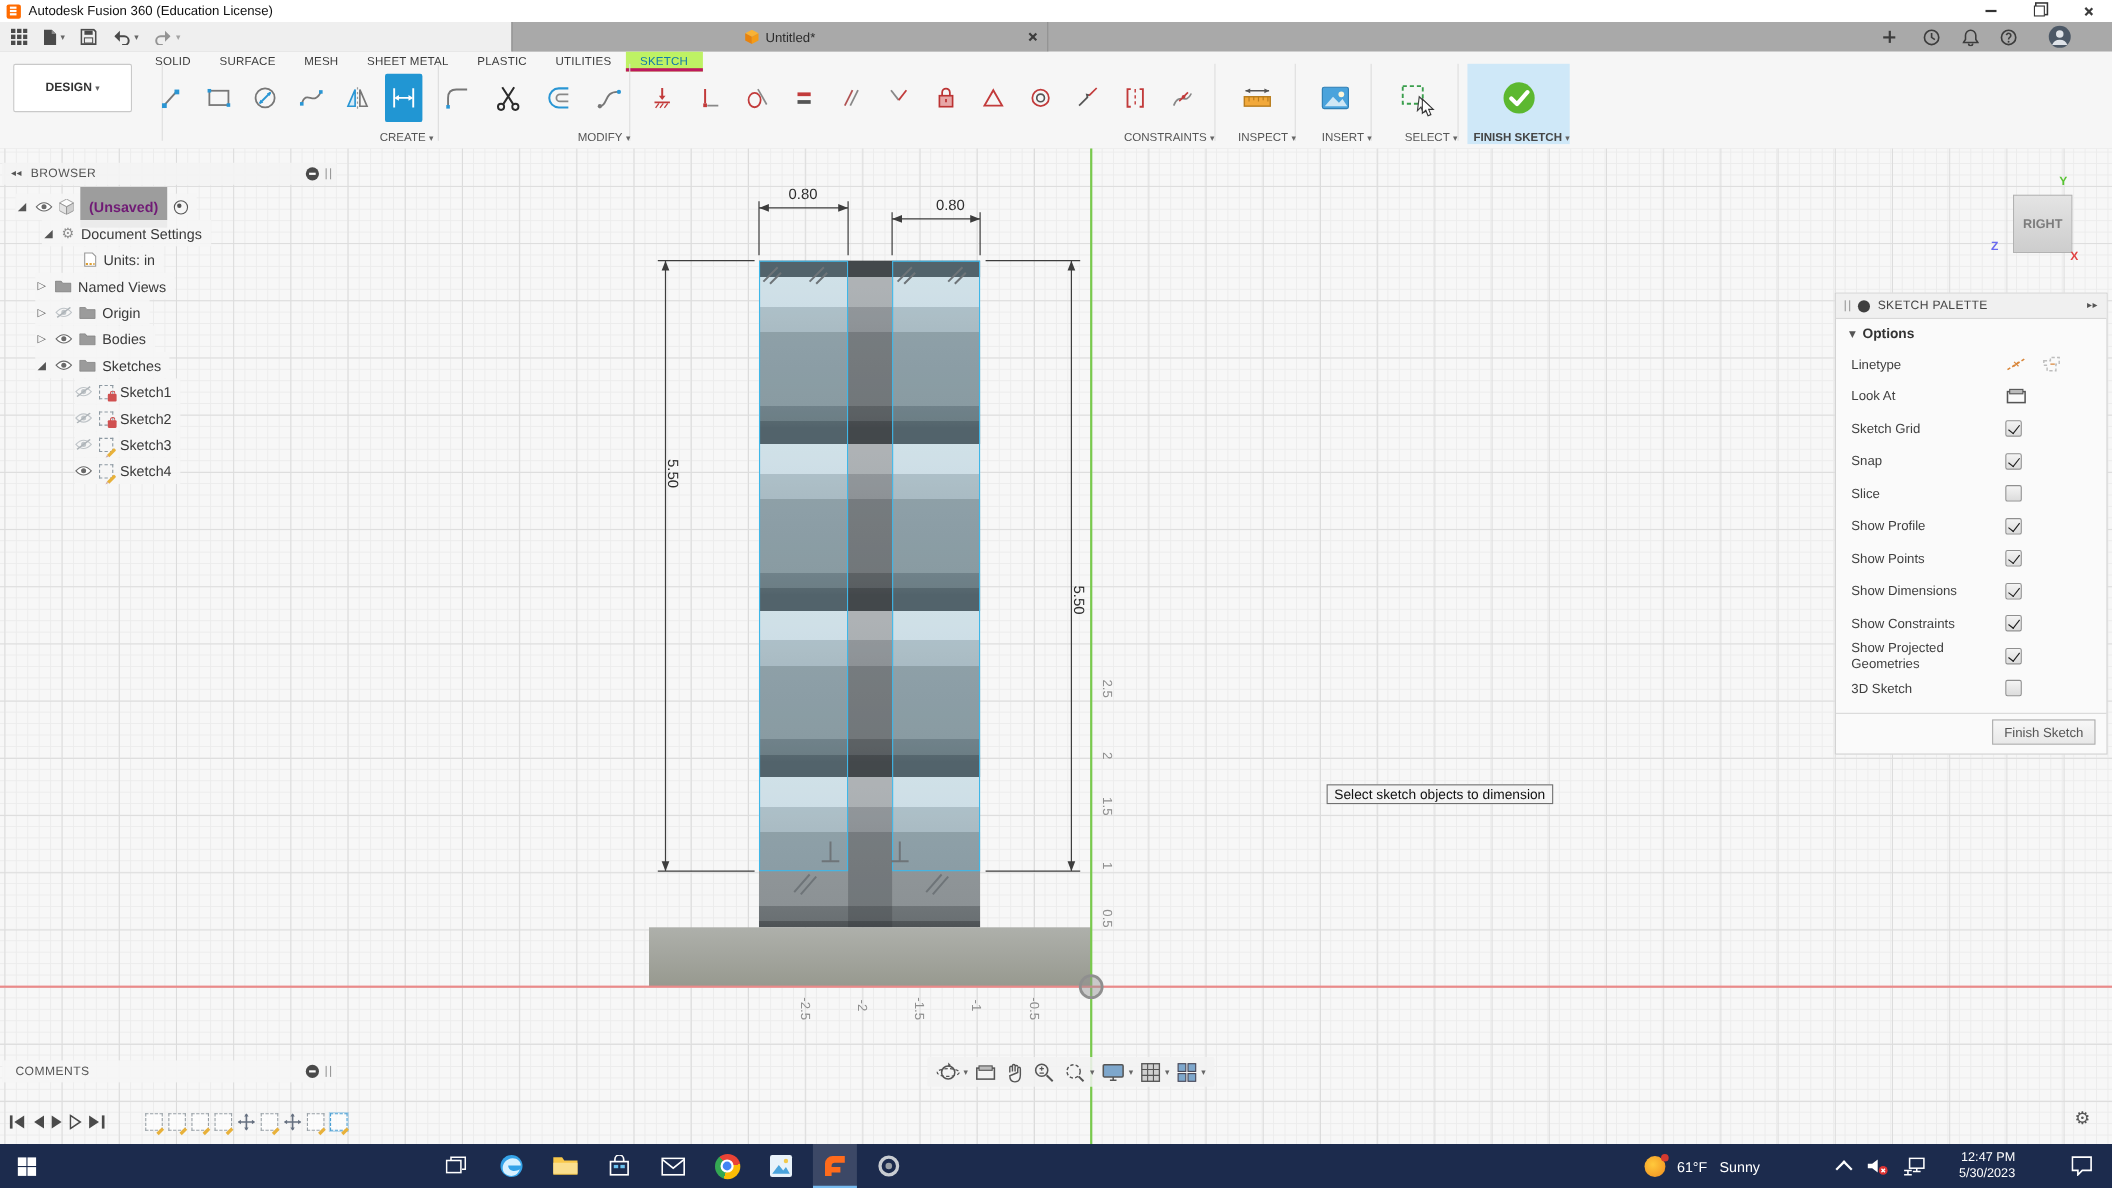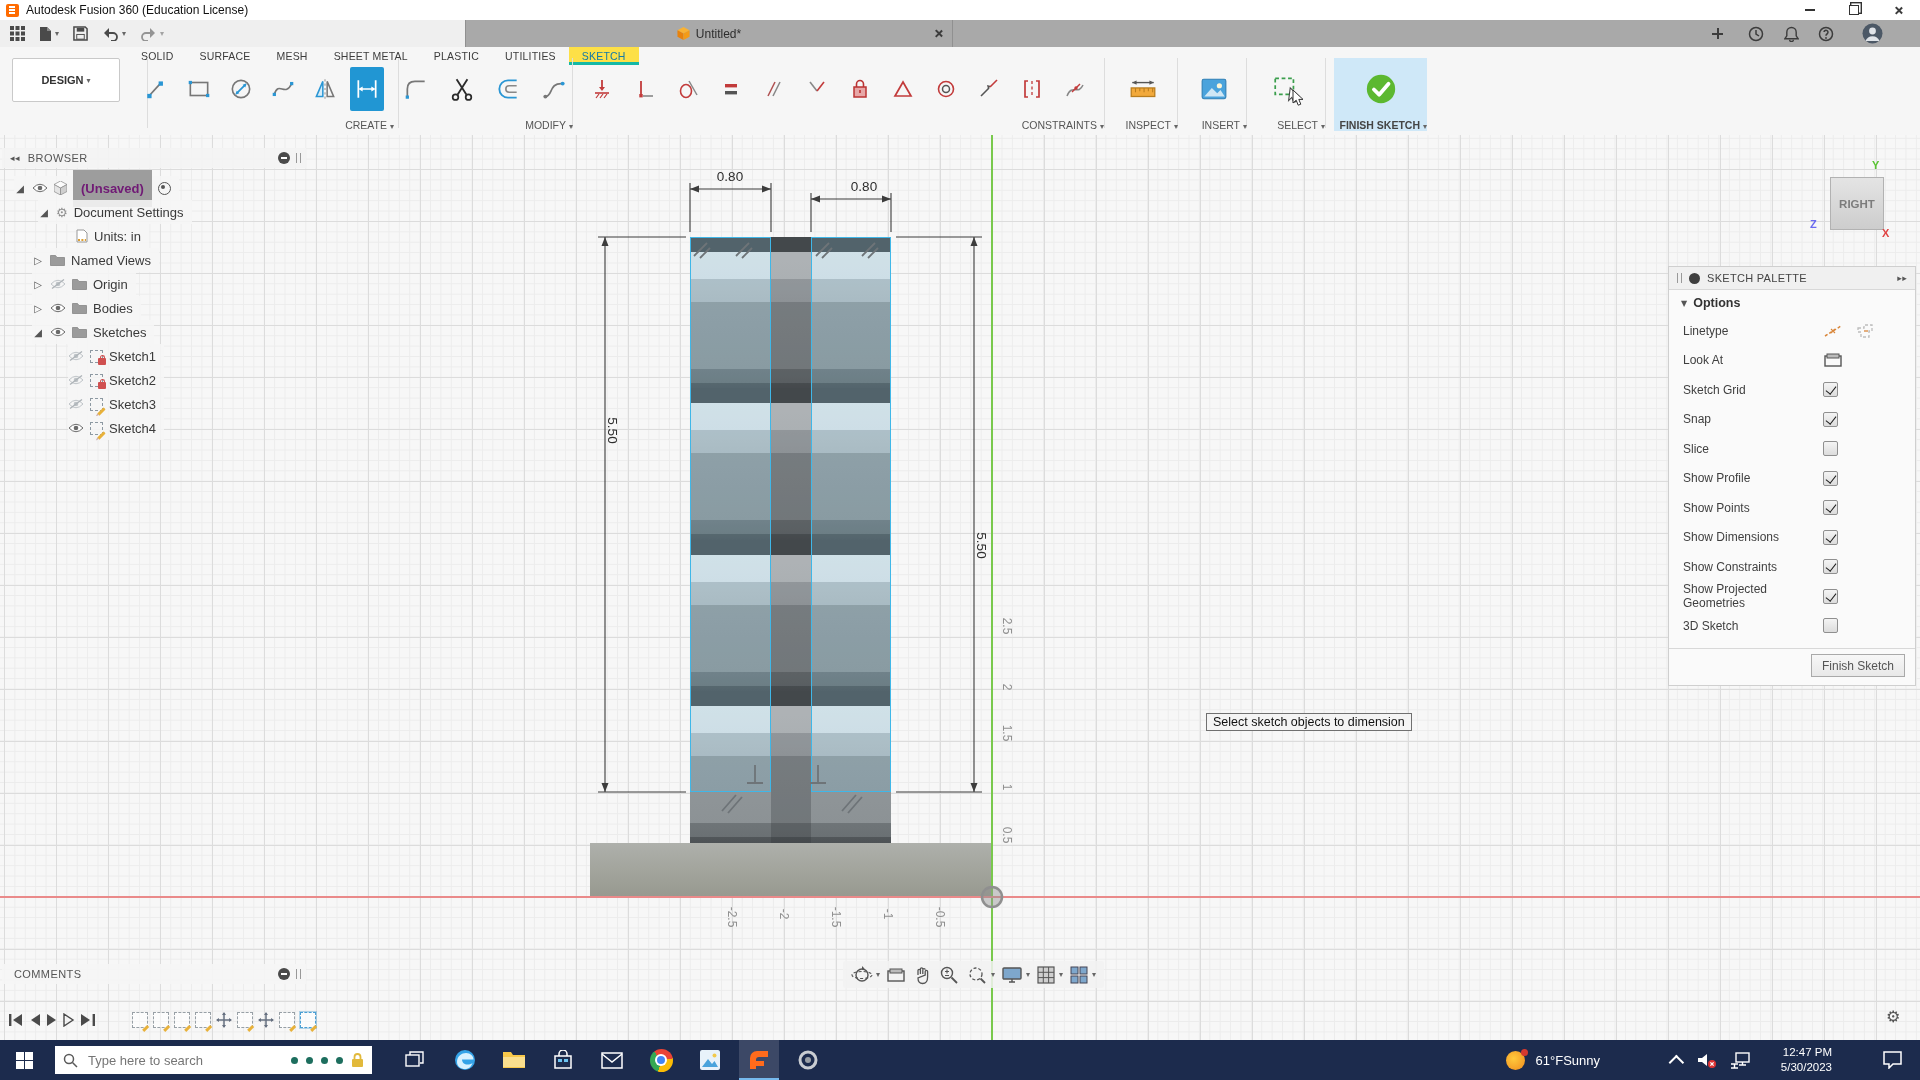--- a/index.html
+++ b/index.html
@@ -20,21 +20,21 @@
   .cross{position:relative;width:9px;height:9px}
   .cross::before,.cross::after{content:"";position:absolute;left:4px;top:0;width:1.5px;height:9px;background:#3c3c3c}
   .cross::before{transform:rotate(45deg)}.cross::after{transform:rotate(-45deg)}
   .plus{position:relative;width:11px;height:11px}
   .plus::before{content:"";position:absolute;left:5px;top:0;width:1.6px;height:11px;background:#3c3c3c}
   .plus::after{content:"";position:absolute;left:0;top:5px;width:11px;height:1.6px;background:#3c3c3c}
   
   #ribbon{position:absolute;left:0;top:47px;width:1920px;height:88px;background:#f6f6f6;border-bottom:1px solid #d2d2d2}
   #rtabs{position:absolute;left:128px;top:0;height:18px;display:flex;gap:0;font-size:10.5px;color:#3c3c3c}
   .rtab{padding:3px 13px 2px;letter-spacing:.2px}
-  .rtab.active{background:#fde047;color:#1279a8;border-bottom:3px solid #14b8a6;padding-bottom:0}
+  .rtab.active{background:#bef264;color:#1279a8;border-bottom:3px solid #be185d;padding-bottom:0}
   #design-btn{position:absolute;left:12px;top:11px;width:106px;height:42px;background:#fff;border:1px solid #c9c9c9;border-radius:2px;display:flex;align-items:center;justify-content:center;font-size:11px;font-weight:bold;color:#333}
   .rgroup{position:absolute;top:18px;height:68px}
   .ricons{display:flex;align-items:center;height:48px}
   .glabel{position:absolute;left:0;right:0;bottom:2px;text-align:right;font-size:10.5px;color:#555}
   .dd::after{content:"▾";font-size:8px;margin-left:3px;color:#666;font-family:"DejaVu Sans"}
   .ti{width:34px;height:44px;display:flex;align-items:center;justify-content:center}
   .ti.sm{width:24px}
   .ti.active-tool{background:#2196d3;border-radius:2px}
   .gsep{position:absolute;top:11px;height:70px;width:1px;background:#ddd}
   #finish-chip{position:absolute;left:1334px;top:11px;width:93px;height:73px;background:#cfe8f8}
@@ -817,35 +817,20 @@
   <div class="appcell" style="left:4px">
     <svg width="17" height="17" viewBox="0 0 17 17">
         <g fill="#fff">
           <rect x="0" y="0" width="8" height="8"></rect>
           <rect x="9" y="0" width="8" height="8"></rect>
           <rect x="0" y="9" width="8" height="8"></rect>
           <rect x="9" y="9" width="8" height="8"></rect>
         </g>
       </svg>
   </div>
-  <div id="searchbox">
-    <svg width="15" height="15" viewBox="0 0 15 15">
-        <circle cx="6" cy="6" r="4.5" fill="none" stroke="#5a5a5a" stroke-width="1.5"></circle>
-        <path d="M9.5 9.5L14 14" stroke="#5a5a5a" stroke-width="1.5"></path>
-      </svg>
-    <input readonly="" placeholder="Type here to search" style="">
-    <span class="sdot"></span>
-      <span class="sdot"></span>
-      <span class="sdot"></span>
-      <span class="sdot"></span>
-    <svg width="13" height="15" viewBox="0 0 13 15">
-        <rect x="1" y="6" width="11" height="8" rx="1" fill="#e2b93b"></rect>
-        <path d="M3.5 6V4a3 3 0 0 1 6 0v2" fill="none" stroke="#e2b93b" stroke-width="1.8"></path>
-      </svg>
-  </div>
   <div class="appcell" style="left:394px">
       <svg width="19" height="19" viewBox="0 0 19 19">
         <rect x="1" y="4" width="13" height="11" fill="none" stroke="#fff" stroke-width="1.4"></rect>
         <path d="M5 4V1h13v11h-3" fill="none" stroke="#fff" stroke-width="1.4"></path>
       </svg>
     </div>
   <div class="appcell" style="left:445px">
       <svg width="24" height="24" viewBox="0 0 24 24">
         <circle cx="12" cy="12" r="10" fill="#35a3e8"></circle>
         <path d="M4 14c0-6 5-9 9-9 4.5 0 7.5 3 7.5 6.5H9c0 3 2.5 5 5.5 5 2 0 3.5-.5 5-1.5C18 19.5 15 21 12 21c-4 0-8-2.5-8-7z" fill="#d8f1ff"></path>
@@ -894,21 +879,21 @@
         <circle cx="11" cy="11" r="8" fill="none" stroke="#c9cdd2" stroke-width="3"></circle>
         <circle cx="11" cy="11" r="3" fill="#9aa0a6"></circle>
       </svg>
     </div>
 
   <div class="tray" style="right:320px;left:auto;position:absolute">
     <span style="position:relative;width:22px;height:22px;display:block;margin-right:8px">
       <span style="position:absolute;left:0;top:2px;width:19px;height:19px;border-radius:50%;background:radial-gradient(circle at 40% 40%,#ffc93c,#f08c1e)"></span>
       <span style="position:absolute;right:0;top:0;width:7px;height:7px;border-radius:50%;background:#d63a2f"></span>
     </span>
-    <span style="font-size:13px;margin-right:0">61°F</span>
+    <span style="font-size:13px;margin-right:11px">61°F</span>
     <span style="font-size:13px">Sunny</span>
   </div>
   <div class="tray" style="position:absolute;right:170px;gap:13px">
     <span style="width:9px;height:9px;border-left:2px solid #fff;border-top:2px solid #fff;transform:rotate(45deg) translateY(3px)"></span>
     <svg width="20" height="18" viewBox="0 0 20 18">
         <path d="M1 7h4l5-4v12l-5-4H1z" fill="#fff"></path>
         <circle cx="15" cy="13" r="4" fill="#d33"></circle>
         <path d="M13.4 11.4l3.2 3.2M16.6 11.4l-3.2 3.2" stroke="#fff" stroke-width="1.3"></path>
       </svg>
     <svg width="20" height="17" viewBox="0 0 20 17">

